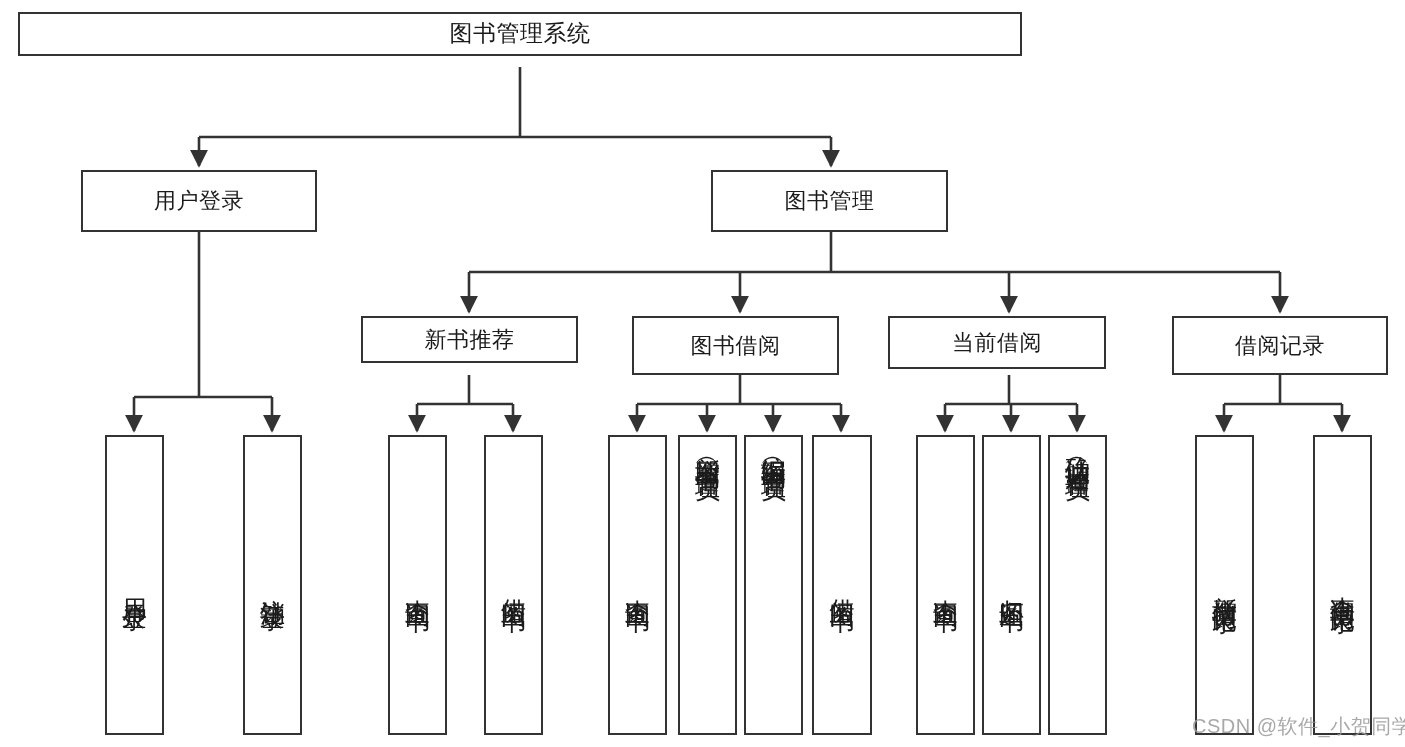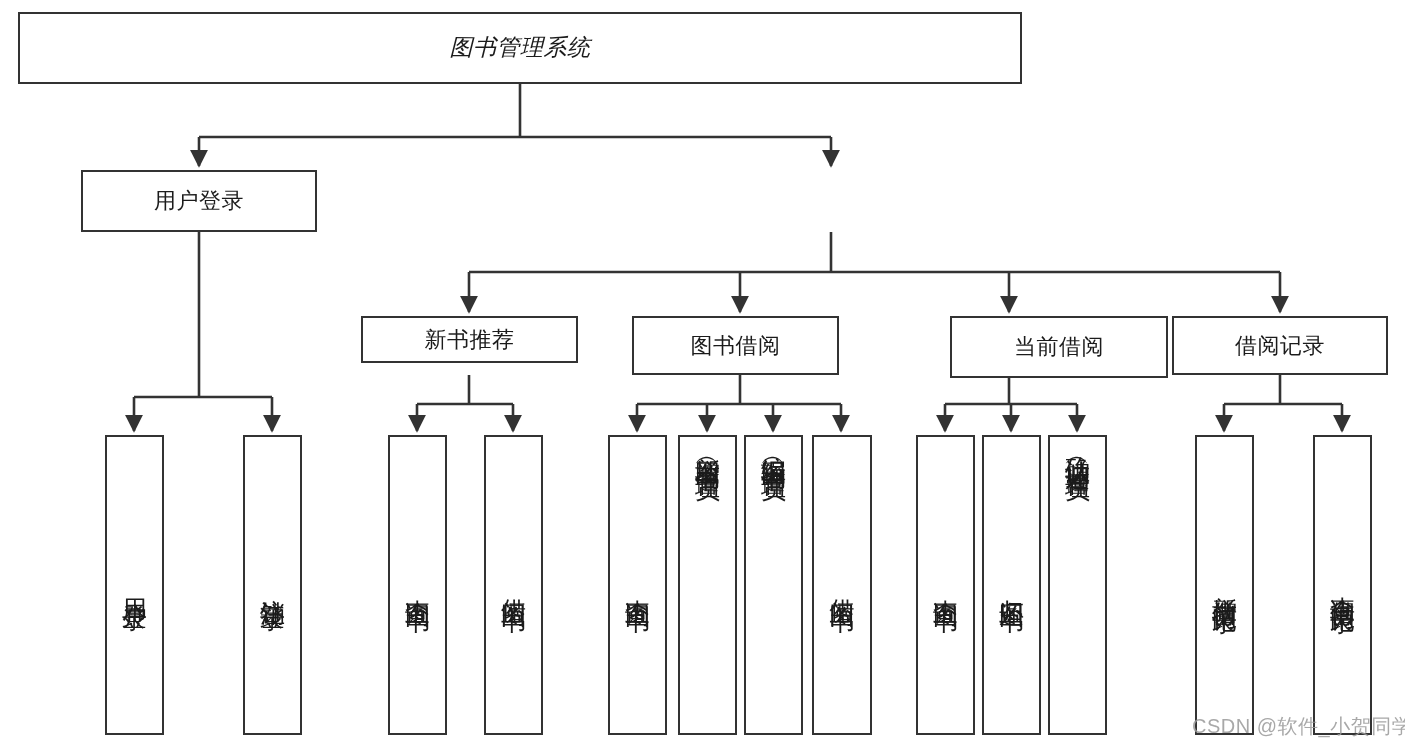--- a/index.html
+++ b/index.html
@@ -121,35 +121,38 @@
       <path d="M 1011 404 L 1011 431" marker-end="url(#arrow)"></path>
       <path d="M 1077 404 L 1077 431" marker-end="url(#arrow)"></path>
 
       <path d="M 1280 375 L 1280 404"></path>
       <path d="M 1224 404 L 1342 404"></path>
       <path d="M 1224 404 L 1224 431" marker-end="url(#arrow)"></path>
       <path d="M 1342 404 L 1342 431" marker-end="url(#arrow)"></path>
     </g>
   </svg>
 
-  <div class="node horiz root" style="left:18px; top:12px; width:1004px; height:72px;font-style:italic;">
+  <div class="node horiz root" style="left:18px; top:12px; width:1004px; height:44px;">
     <span class="label">图书管理系统</span>
   </div>
 
   <div class="node horiz" style="left:81px; top:170px; width:236px; height:62px;">
     <span class="label">用户登录</span>
   </div>
+  <div class="node horiz" style="left:711px; top:170px; width:237px; height:62px;">
+    <span class="label">图书管理</span>
+  </div>
 
   <div class="node horiz" style="left:361px; top:316px; width:217px; height:47px;">
     <span class="label">新书推荐</span>
   </div>
   <div class="node horiz" style="left:632px; top:316px; width:207px; height:59px;">
     <span class="label">图书借阅</span>
   </div>
-  <div class="node horiz" style="left:950px; top:316px; width:218px; height:62px;">
+  <div class="node horiz" style="left:888px; top:316px; width:218px; height:53px;">
     <span class="label">当前借阅</span>
   </div>
   <div class="node horiz" style="left:1172px; top:316px; width:216px; height:59px;">
     <span class="label">借阅记录</span>
   </div>
 
   <div class="node vert center-v" style="left:105px; top:435px; width:59px; height:300px;">
     <span class="label">用户登录</span>
   </div>
   <div class="node vert center-v" style="left:243px; top:435px; width:59px; height:300px;">

